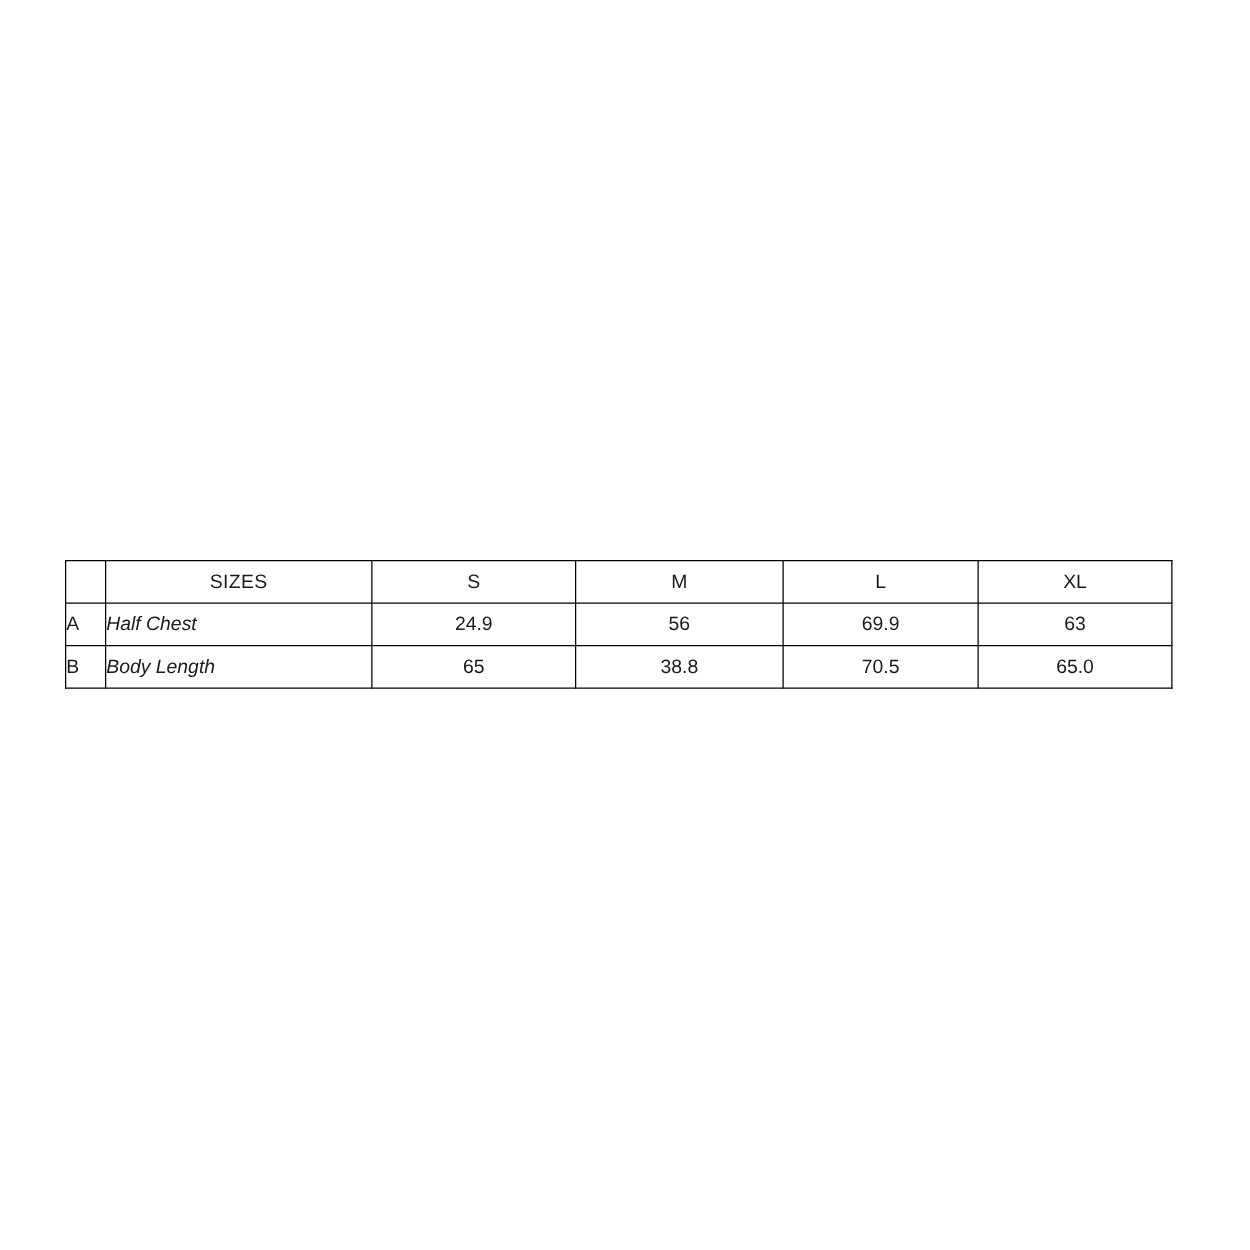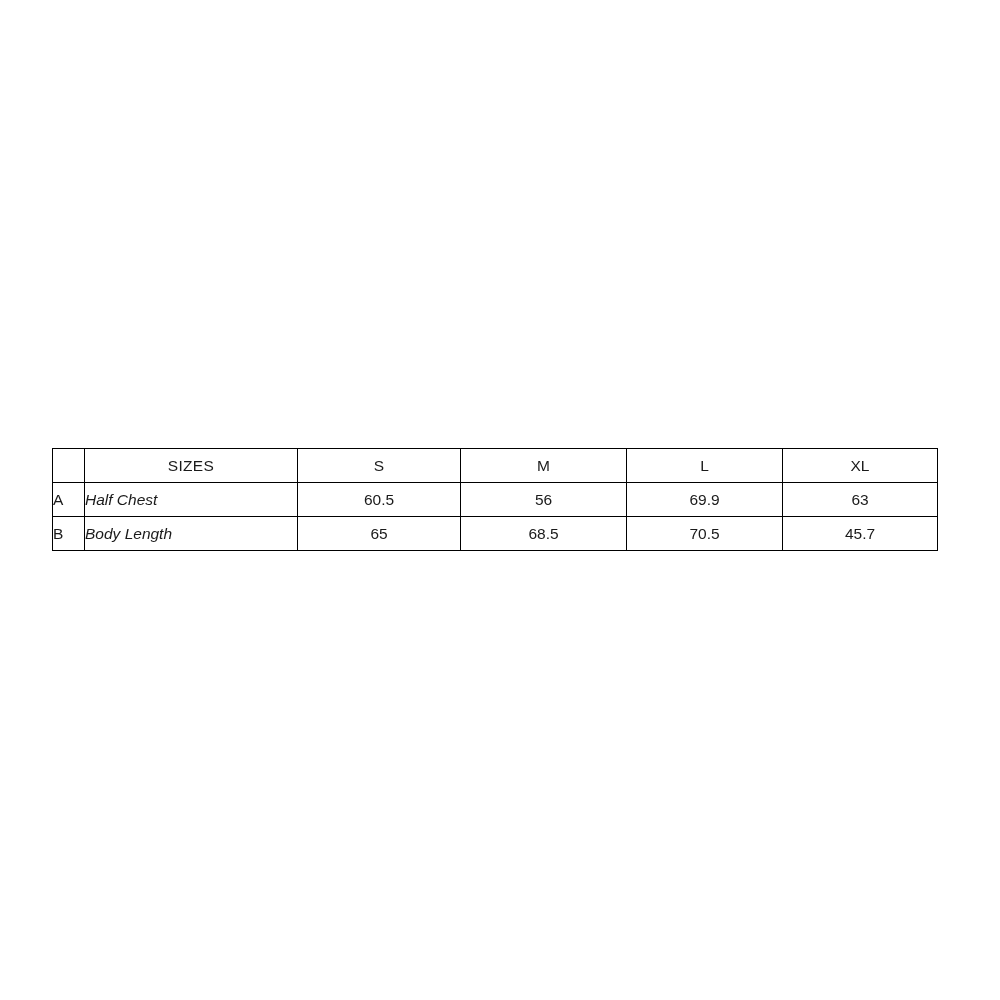--- a/index.html
+++ b/index.html
@@ -81,28 +81,28 @@
         <td class="cell-code"></td>
         <td class="sizes-header">SIZES</td>
         <td class="cell-center">S</td>
         <td class="cell-center">M</td>
         <td class="cell-center">L</td>
         <td class="cell-center">XL</td>
       </tr>
       <tr>
         <td class="cell-code">A</td>
         <td class="cell-label">Half Chest</td>
-        <td class="cell-center">60.5</td>
+        <td class="cell-center">24.9</td>
         <td class="cell-center">56</td>
         <td class="cell-center">69.9</td>
         <td class="cell-center">63</td>
       </tr>
       <tr>
         <td class="cell-code">B</td>
         <td class="cell-label">Body Length</td>
         <td class="cell-center">65</td>
-        <td class="cell-center">68.5</td>
+        <td class="cell-center">38.8</td>
         <td class="cell-center">70.5</td>
-        <td class="cell-center">45.7</td>
+        <td class="cell-center">65.0</td>
       </tr>
     </tbody>
   </table>
 </div>
 
 </body></html>

